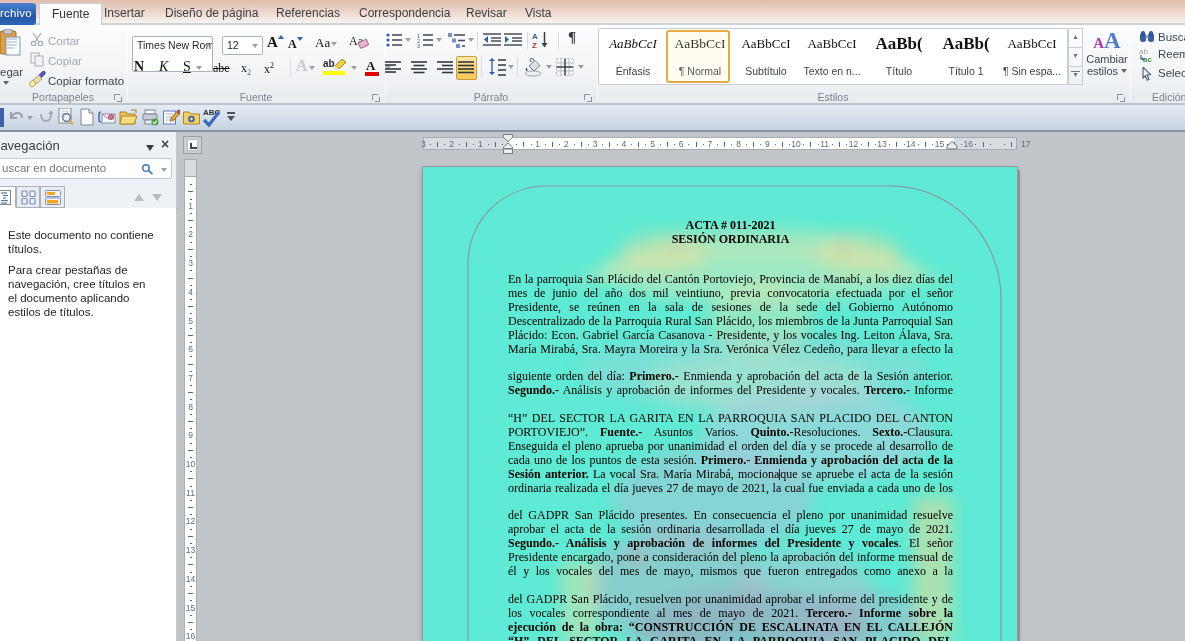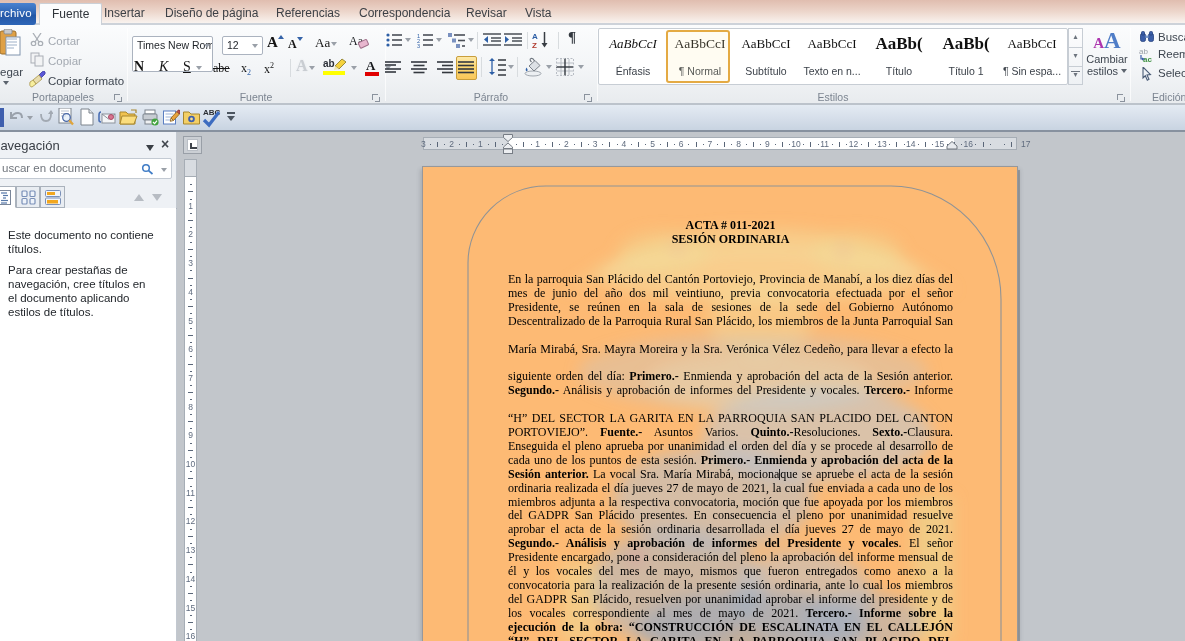--- a/index.html
+++ b/index.html
@@ -47,21 +47,21 @@
 #lbox i{position:absolute;left:3px;top:2px;width:11px;height:12px;background:#fff;border:1px solid #b9bec5;font-style:normal}
 #lbox i:before{content:"";position:absolute;left:2px;top:3px;width:5px;height:4px;border-left:2px solid #40454c;border-bottom:2px solid #40454c}
 
 #hruler{left:423px;top:137px;width:594px;height:13px;background:#d8dce1;border:1px solid #a6adb5}
 #hruler .white{position:absolute;left:85px;top:0;width:445px;height:11px;background:#fff}
 #vruler{left:184px;top:159px;width:13px;height:482px;background:#fff;border:1px solid #a6adb5;border-bottom:none}
 #vruler .grey{position:absolute;left:0;top:0;width:11px;height:17px;background:#d8dce1;border-bottom:1px solid #a6adb5}
 .rnum{position:absolute;font-size:8.5px;color:#5f6b7e;font-family:"Liberation Sans",sans-serif}
 .tickv{position:absolute;background:#5a6678}
 
-#page{left:423px;top:167px;width:594px;height:474px;background:#fdba74;outline:1px solid #96989c;overflow:hidden;box-shadow:-3px 2px 4px rgba(60,64,70,.18),3px 2px 4px rgba(60,64,70,.18)}
+#page{left:423px;top:167px;width:594px;height:474px;background:#5eead4;outline:1px solid #96989c;overflow:hidden;box-shadow:-3px 2px 4px rgba(60,64,70,.18),3px 2px 4px rgba(60,64,70,.18)}
 #pageshadow{left:1018px;top:170px;width:2px;height:471px;background:#9a9da1}
 .bl{position:absolute;left:85px;width:445px;font-family:"Liberation Serif",serif;font-size:12px;line-height:13.9px;color:#000;text-align:justify;text-align-last:justify;white-space:nowrap}
 .title{position:absolute;left:85px;width:445px;font-family:"Liberation Serif",serif;font-size:12px;font-weight:bold;color:#000;text-align:center;white-space:nowrap}
 .caret{display:inline-block;width:1px;height:11px;background:#222;vertical-align:-2px}
 </style></head><body>
 
 <div id="tabbar" class="ab"></div>
 <div class="ab" style="left:0;top:23px;width:1185px;height:2px;background:#cdd2d9"></div>
 <div id="tfile" class="tab">rchivo</div>
 <div id="tinicio" class="tab" style="left:39px">Fuente</div>
@@ -644,32 +644,31 @@
     </svg>
 <svg width="594" height="474" style="position:absolute;left:0;top:0">
 <path d="M45,474 L45,96 A78 77 0 0 1 123,19 L468,19 A110 113 0 0 1 578,132 L578,474" fill="none" stroke="#8f9396" stroke-width="1.1"></path>
     </svg>
 <div class="title" style="top:51.3px">ACTA # 011-2021</div>
 <div class="title" style="top:65.2px">SESIÓN ORDINARIA</div>
 <div class="bl" style="top:120.0px">mes de junio del año dos mil veintiuno, previa convocatoria efectuada por el señor</div>
 <div class="bl" style="top:106.1px">En la parroquia San Plácido del Cantón Portoviejo, Provincia de Manabí, a los diez días del</div>
 <div class="bl" style="top:133.9px">Presidente, se reúnen en la sala de sesiones de la sede del Gobierno Autónomo</div>
 <div class="bl" style="top:147.8px">Descentralizado de la Parroquia Rural San Plácido, los miembros de la Junta Parroquial San</div>
+<div class="bl" style="top:161.7px">Plácido: Econ. Gabriel García Casanova - Presidente, y los vocales Ing. Leiton Álava, Sra.</div>
 <div class="bl" style="top:175.6px">María Mirabá, Sra. Mayra Moreira y la Sra. Verónica Vélez Cedeño, para llevar a efecto la</div>
 <div class="bl" style="top:203.4px">siguiente orden del día: <b>Primero.-</b> Enmienda y aprobación del acta de la Sesión anterior.</div>
 <div class="bl" style="top:217.3px"><b>Segundo.-</b> Análisis y aprobación de informes del Presidente y vocales. <b>Tercero.-</b> Informe</div>
 <div class="bl" style="top:245.1px">“H” DEL SECTOR LA GARITA EN LA PARROQUIA SAN PLACIDO DEL CANTON</div>
 <div class="bl" style="top:259.0px">PORTOVIEJO”. <b>Fuente.-</b> Asuntos Varios. <b>Quinto.-</b>Resoluciones. <b>Sexto.-</b>Clausura.</div>
 <div class="bl" style="top:272.9px">Enseguida el pleno aprueba por unanimidad el orden del día y se procede al desarrollo de</div>
 <div class="bl" style="top:286.8px">cada uno de los puntos de esta sesión. <b>Primero.- Enmienda y aprobación del acta de la</b></div>
 <div class="bl" style="top:300.7px"><b>Sesión anterior.</b> La vocal Sra. María Mirabá, mociona<span class="caret"></span>que se apruebe el acta de la sesión</div>
 <div class="bl" style="top:314.6px">ordinaria realizada el día jueves 27 de mayo de 2021, la cual fue enviada a cada uno de los</div>
-<div class="bl" style="top:328.5px">miembros adjunta a la respectiva convocatoria, moción que fue apoyada por los miembros</div>
 <div class="bl" style="top:342.4px">del GADPR San Plácido presentes. En consecuencia el pleno por unanimidad resuelve</div>
 <div class="bl" style="top:356.3px">aprobar el acta de la sesión ordinaria desarrollada el día jueves 27 de mayo de 2021.</div>
 <div class="bl" style="top:370.2px"><b>Segundo.- Análisis y aprobación de informes del Presidente y vocales</b>. El señor</div>
 <div class="bl" style="top:384.1px">Presidente encargado, pone a consideración del pleno la aprobación del informe mensual de</div>
 <div class="bl" style="top:398.0px">él y los vocales del mes de mayo, mismos que fueron entregados como anexo a la</div>
-<div class="bl" style="top:411.9px">convocatoria para la realización de la presente sesión ordinaria, ante lo cual los miembros</div>
 <div class="bl" style="top:425.8px">del GADPR San Plácido, resuelven por unanimidad aprobar el informe del presidente y de</div>
 <div class="bl" style="top:439.7px">los vocales correspondiente al mes de mayo de 2021. <b>Tercero.-</b>  <b>Informe sobre la</b></div>
 <div class="bl" style="top:453.6px"><b>ejecución de la obra: “CONSTRUCCIÓN DE ESCALINATA EN EL CALLEJÓN</b></div>
 <div class="bl" style="top:467.5px"><b>“H” DEL SECTOR LA GARITA EN LA PARROQUIA SAN PLACIDO DEL</b></div>
 </div>
 </body></html>

